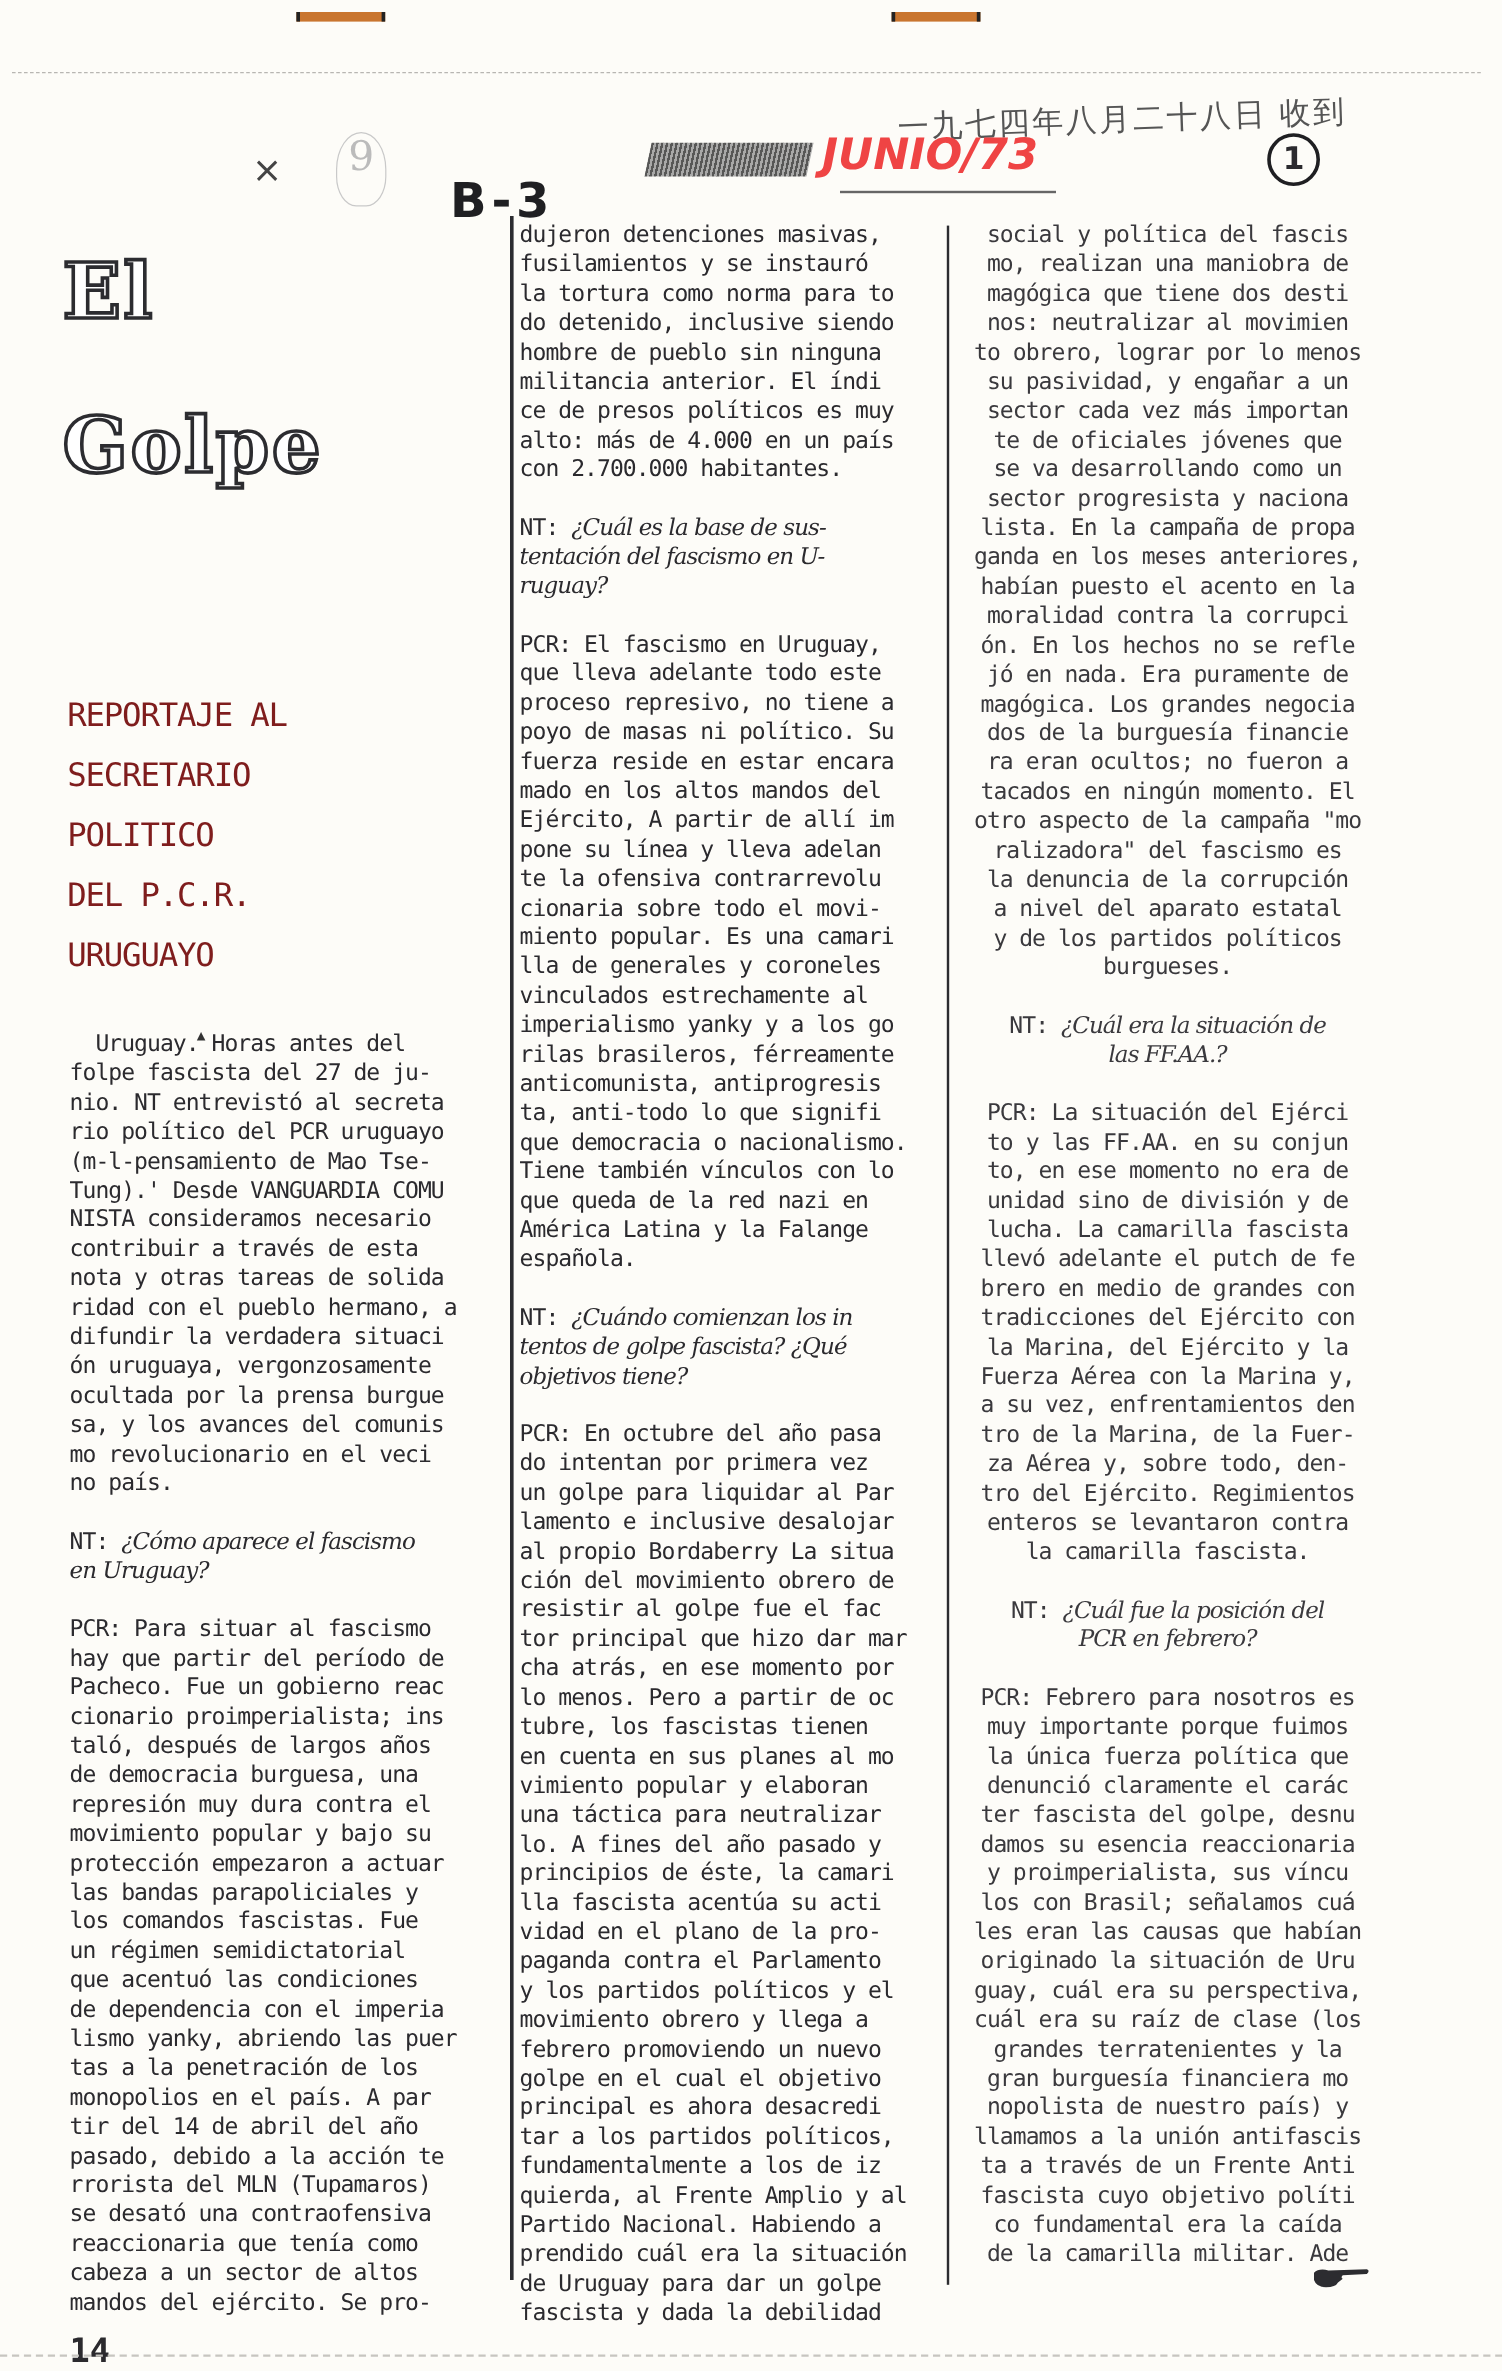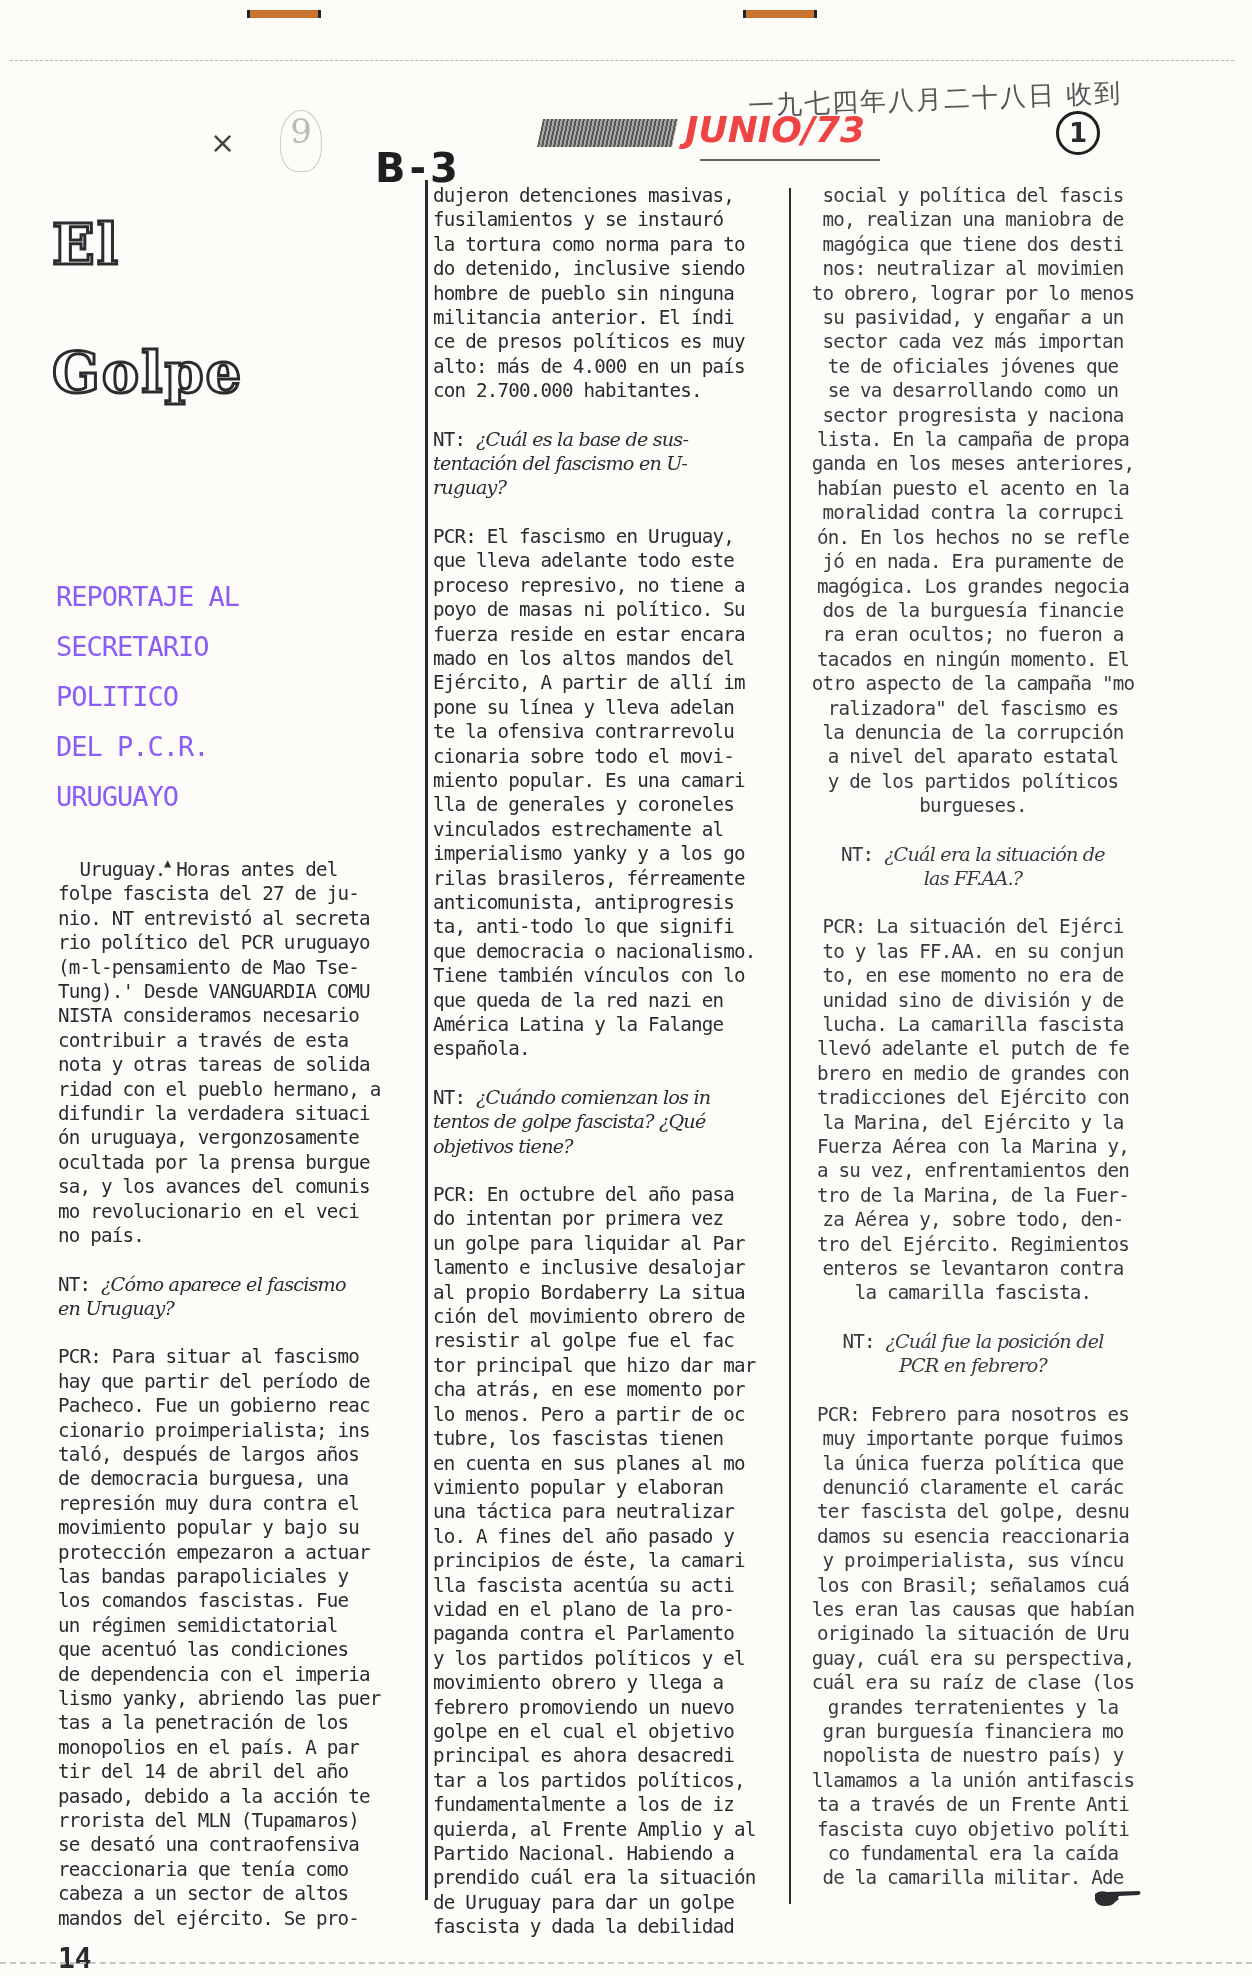--- a/index.html
+++ b/index.html
@@ -16,24 +16,24 @@
     .hw-marks { position: absolute; top: 82px; right: 130px; font-family: "DejaVu Serif", serif; font-size: 26px; color: #555; letter-spacing: 2px; transform: rotate(-2deg); }
     .header-row { position: absolute; top: 105px; left: 210px; width: 920px; height: 60px; }
     .h-x { position: absolute; left: 0; top: 20px; font-size: 30px; color: #444; font-family: "DejaVu Sans", sans-serif; }
     .h-circle9 { position: absolute; left: 70px; top: 5px; width: 40px; height: 60px; border: 1px solid #c9c9c9; border-radius: 50% 50% 40% 40%; color: #bbb; font-size: 34px; text-align:center; font-family: "DejaVu Serif", serif; }
     .h-code { position: absolute; left: 165px; top: 0; font-family: "DejaVu Sans", sans-serif; font-weight: bold; font-size: 40px; color: #1f1f22; letter-spacing: 4px; margin-top: 40px; }
     .h-scribble { position: absolute; left: 330px; top: 14px; width: 135px; height: 28px; background: repeating-linear-gradient(90deg,#3a3a3a 0 2px,#9a9a9a 2px 4px); transform: skewX(-12deg); opacity: .85; }
     .h-date { position: absolute; left: 475px; top: 4px; font-family: "DejaVu Sans", sans-serif; font-style: italic; font-weight: bold; font-size: 36px; color: #ef4444; }
     .h-underline { position: absolute; left: 490px; top: 54px; width: 180px; height: 2px; background: #666; }
     .h-circled { position: absolute; right: 30px; top: 6px; width: 38px; height: 38px; border: 3px solid #1f1f22; border-radius: 50%; text-align: center; font-family: "DejaVu Sans", sans-serif; font-weight: bold; font-size: 26px; line-height: 38px; }
 
-    .title { position: absolute; left: 52px; top: 180px; font-family: "DejaVu Serif", serif; font-weight: bold; font-size: 56px; line-height: 128px; color: #fff; -webkit-text-stroke: 3px #2c2c30; letter-spacing: 2px; }
+    .title { position: absolute; left: 52px; top: 180px; font-family: "DejaVu Serif", serif; font-weight: bold; font-size: 64px; line-height: 128px; color: #fff; -webkit-text-stroke: 3px #2c2c30; letter-spacing: 2px; }
     .title div { text-shadow: 1px 1px 0 #777; }
 
-    .subhead { position: absolute; left: 56px; top: 572px; font-family: "DejaVu Sans Mono", monospace; font-size: 27px; line-height: 50px; color: #8b5cf6; letter-spacing: -1px; }
+    .subhead { position: absolute; left: 56px; top: 572px; font-family: "DejaVu Sans Mono", monospace; font-size: 27px; line-height: 50px; color: #7f1d1d; letter-spacing: -1px; }
 
     .bullet { position: absolute; left: 164px; top: 856px; font-size: 12px; color: #333; }
 
     .col { position: absolute; font-size: 19.2px; line-height: 24.4px; letter-spacing: -0.8px; white-space: pre; }
     .col p { margin: 0; }
     .col .gap { height: 24px; }
     .col-left { left: 58px; top: 858px; width: 360px; }
     .col-mid { left: 433px; top: 184px; width: 348px; }
     .col-right { left: 798px; top: 184px; width: 350px; color: #3a393d; text-align: center; }
     .q { font-family: "DejaVu Serif", serif; font-style: italic; }

